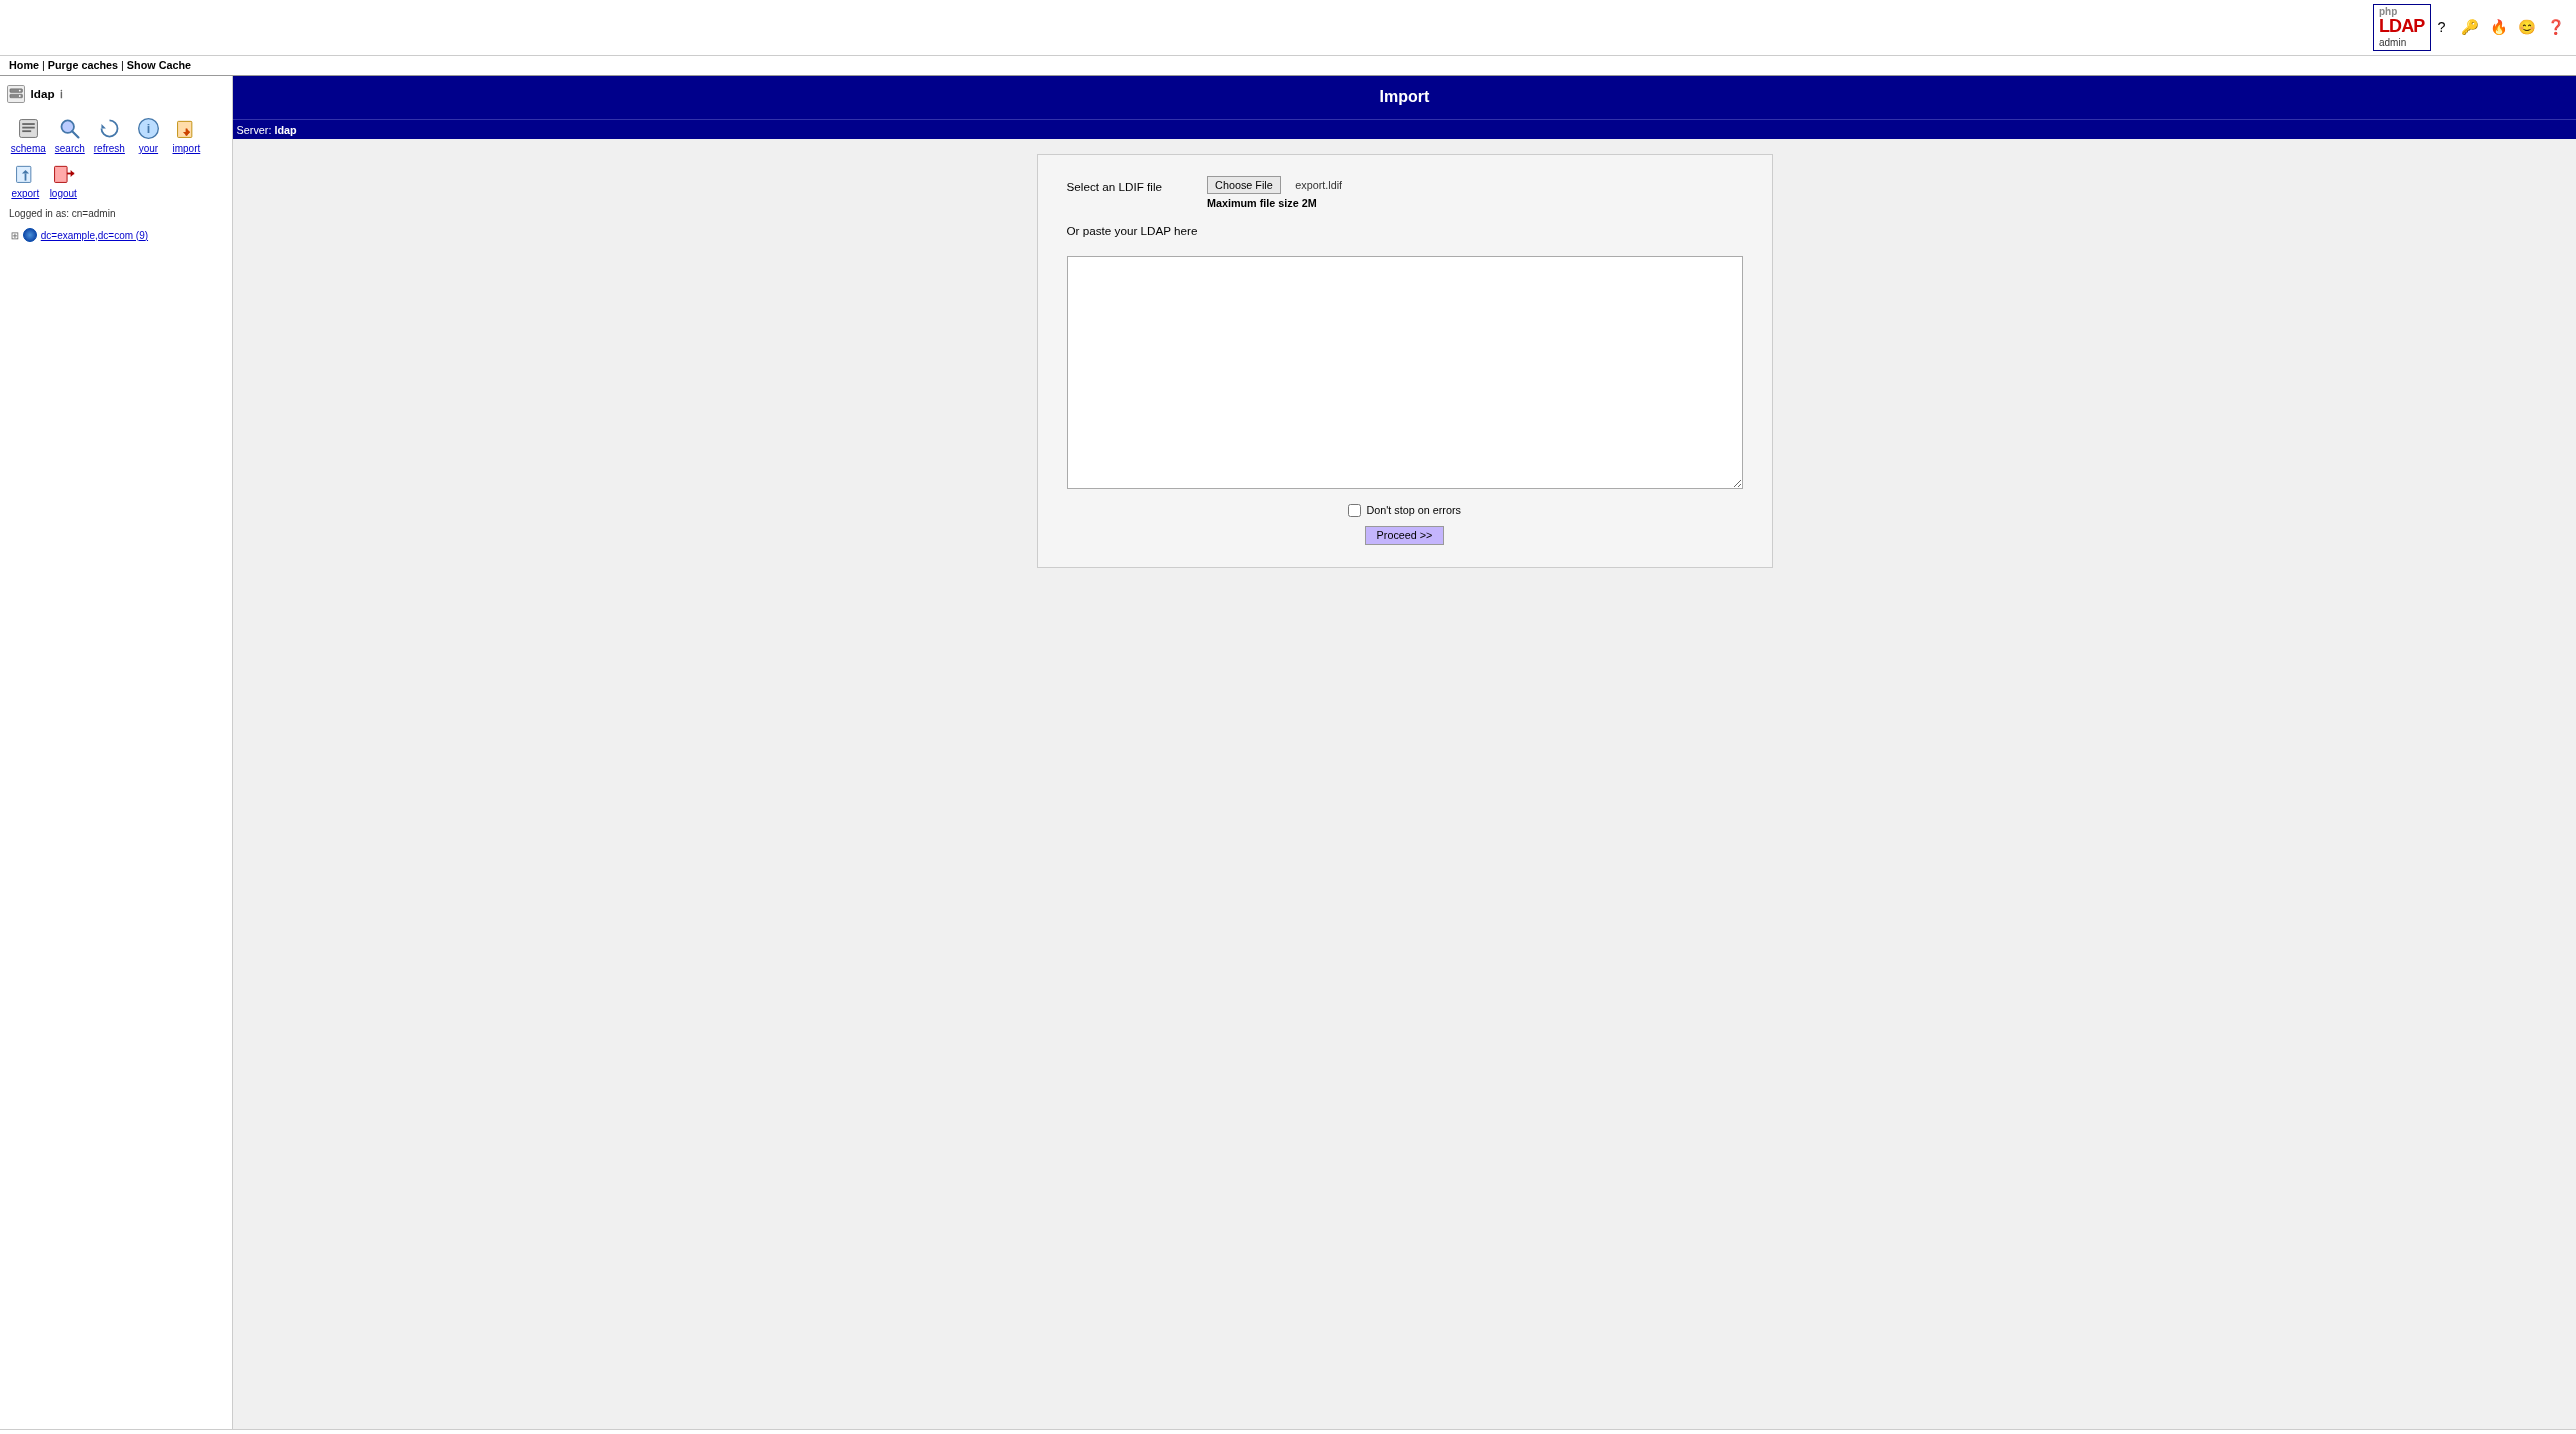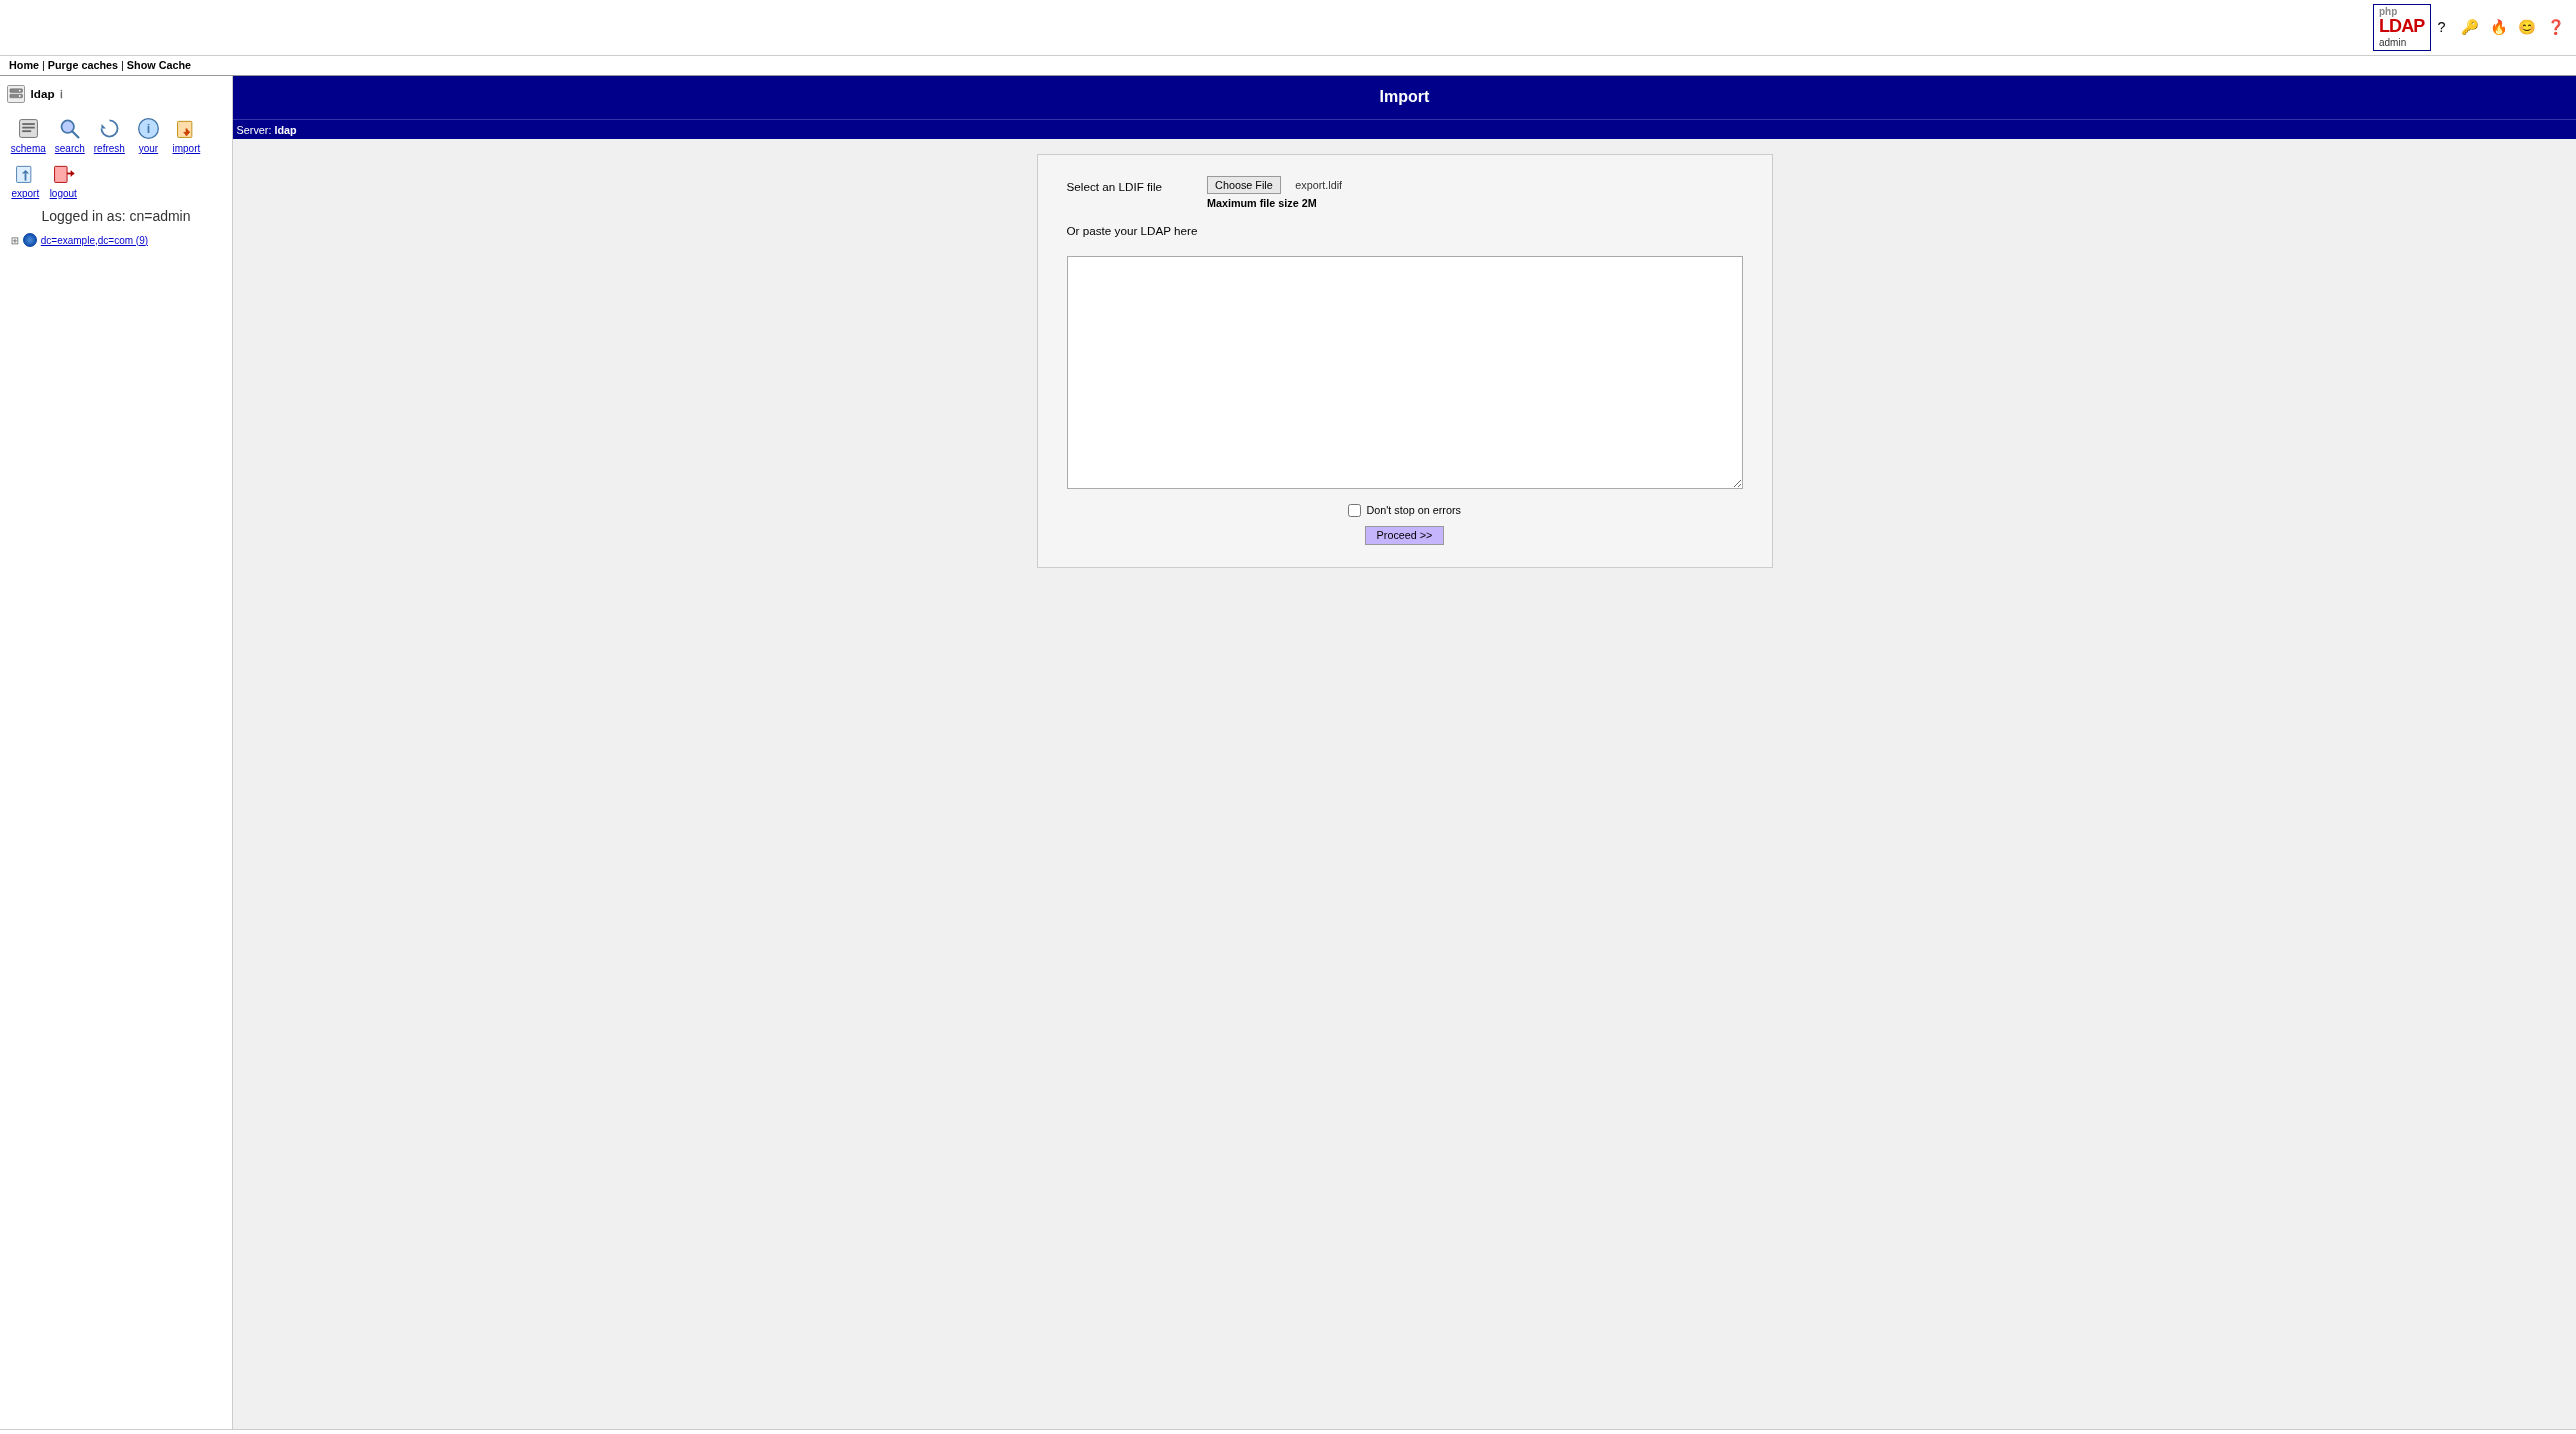--- a/index.html
+++ b/index.html
@@ -126,23 +126,22 @@
       color: #0000cc;
       font-size: 10px;
       text-decoration: underline;
     }
 
     
     .tool-icon svg { width: 25px; height: 25px; }
 
     #logged-in {
       padding: 3.6px 5.4px;
-      font-size: 14px;
+      font-size: 10px;
       color: #333;
-      text-align: center;
     }
 
     #tree {
       padding: 3.6px;
     }
     .tree-item {
       display: flex;
       align-items: center;
       gap: 3.6px;
       padding: 1.8px 3.6px;

